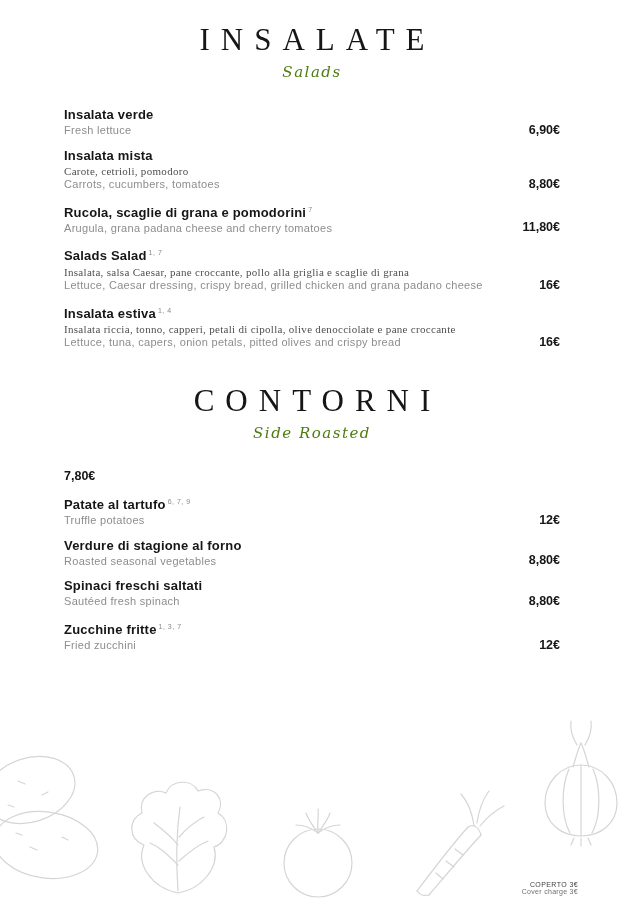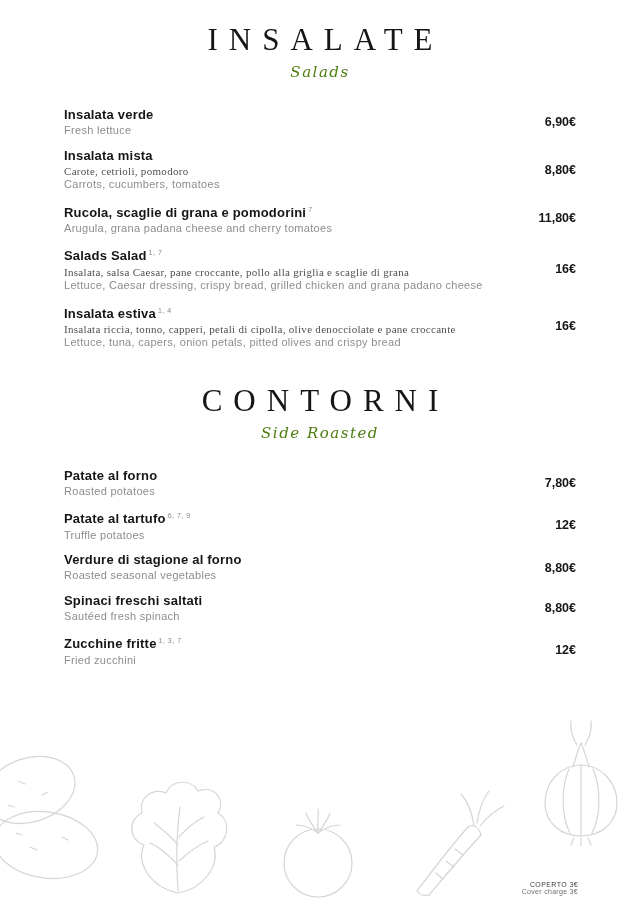--- a/index.html
+++ b/index.html
@@ -4,21 +4,21 @@
 <style>
   * { margin:0; padding:0; box-sizing:border-box; }
   html,body { width:640px; height:905px; }
   body {
     background:#ffffff;
     font-family:"Liberation Sans", sans-serif;
     position:relative;
     overflow:hidden;
     color:#1b1b1b;
   }
-  .page { padding:22px 64px 0 64px; position:relative; z-index:2; }
+  .page { padding:22px 80px 0 64px; position:relative; z-index:2; }
 
   .section-title {
     font-family:"Liberation Serif", serif;
     font-weight:400;
     font-size:31px;
     letter-spacing:11px;
     text-indent:11px;
     text-align:center;
     color:#161616;
   }
@@ -28,21 +28,21 @@
     font-size:15px;
     letter-spacing:1.5px;
     text-align:center;
     color:#4d7c0f;
     margin-top:5px;
   }
   .items { margin-top:26px; }
   .menu-item {
     display:flex;
     justify-content:space-between;
-    align-items:center;
+    align-items:flex-end;
     margin-bottom:11px;
     gap:15px;
   }
   .item-info { max-width:445px; }
   .item-name {
     font-size:13px;
     line-height:15px;
     font-weight:bold;
     letter-spacing:0.2px;
     color:#161616;
@@ -167,25 +167,20 @@
     </div>
   </section>
 
   <section class="menu-section section-contorni">
     <h1 class="section-title">CONTORNI</h1>
     <div class="section-subtitle">Side Roasted</div>
 
     <div class="items">
 
       <div class="menu-item">
-        <div class="item-info">
-          <h3 class="item-name"><span>Patate al forno</span></h3>
-
-          <p class="desc-en">Roasted potatoes</p>
-        </div>
         <div class="price">7,80€</div>
       </div>
 
       <div class="menu-item">
         <div class="item-info">
           <h3 class="item-name"><span>Patate al tartufo</span><sup class="allergens">6, 7, 9</sup></h3>
 
           <p class="desc-en">Truffle potatoes</p>
         </div>
         <div class="price">12€</div>

